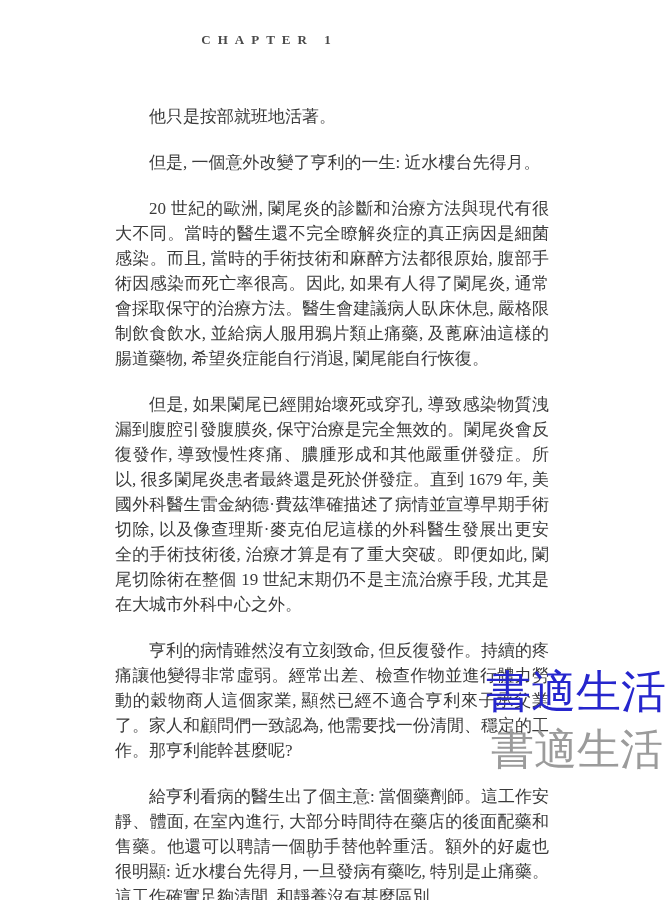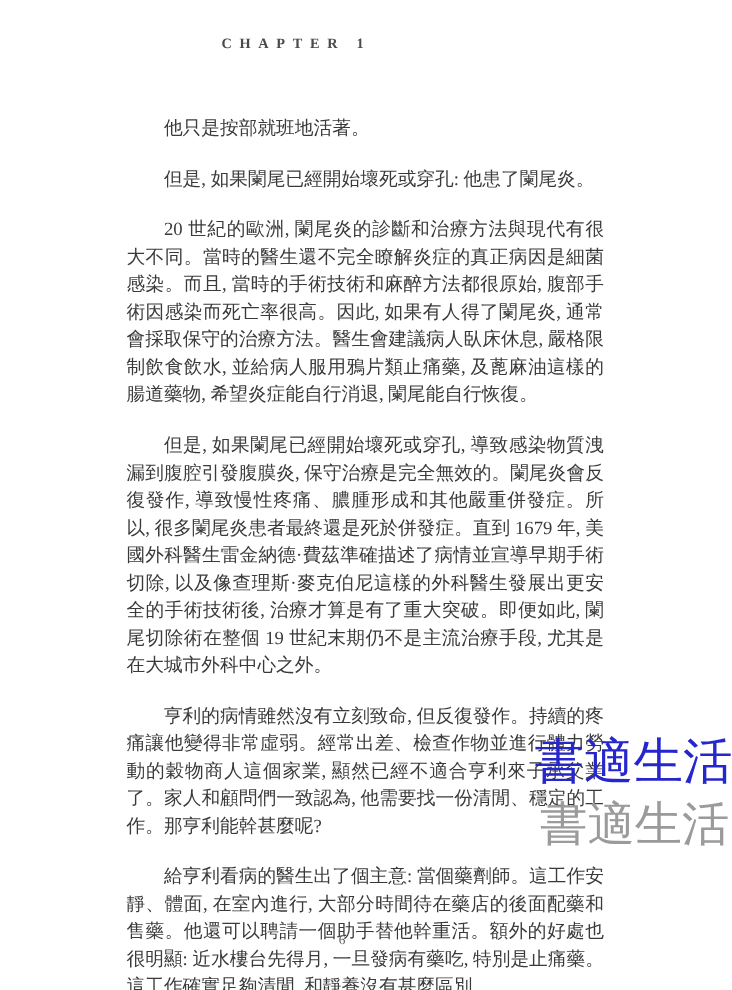--- a/index.html
+++ b/index.html
@@ -75,21 +75,21 @@
 </style>
 </head>
 <body>
 
 <div class="page">
 
   <div class="chapter-header">CHAPTER 1</div>
 
   <div class="text-block">
     <p>他只是按部就班地活著。</p>
-    <p>但是, 如果闌尾已經開始壞死或穿孔: 他患了闌尾炎。</p>
+    <p>但是, 一個意外改變了亨利的一生: 近水樓台先得月。</p>
     <p>20 世紀的歐洲, 闌尾炎的診斷和治療方法與現代有很大不同。當時的醫生還不完全瞭解炎症的真正病因是細菌感染。而且, 當時的手術技術和麻醉方法都很原始, 腹部手術因感染而死亡率很高。因此, 如果有人得了闌尾炎, 通常會採取保守的治療方法。醫生會建議病人臥床休息, 嚴格限制飲食飲水, 並給病人服用鴉片類止痛藥, 及蓖麻油這樣的腸道藥物, 希望炎症能自行消退, 闌尾能自行恢復。</p>
     <p>但是, 如果闌尾已經開始壞死或穿孔, 導致感染物質洩漏到腹腔引發腹膜炎, 保守治療是完全無效的。闌尾炎會反復發作, 導致慢性疼痛、膿腫形成和其他嚴重併發症。所以, 很多闌尾炎患者最終還是死於併發症。直到 1679 年, 美國外科醫生雷金納德·費茲準確描述了病情並宣導早期手術切除, 以及像查理斯·麥克伯尼這樣的外科醫生發展出更安全的手術技術後, 治療才算是有了重大突破。即便如此, 闌尾切除術在整個 19 世紀末期仍不是主流治療手段, 尤其是在大城市外科中心之外。</p>
     <p>亨利的病情雖然沒有立刻致命, 但反復發作。持續的疼痛讓他變得非常虛弱。經常出差、檢查作物並進行體力勞動的穀物商人這個家業, 顯然已經不適合亨利來子承父業了。家人和顧問們一致認為, 他需要找一份清閒、穩定的工作。那亨利能幹甚麼呢?</p>
     <p>給亨利看病的醫生出了個主意: 當個藥劑師。這工作安靜、體面, 在室內進行, 大部分時間待在藥店的後面配藥和售藥。他還可以聘請一個助手替他幹重活。額外的好處也很明顯: 近水樓台先得月, 一旦發病有藥吃, 特別是止痛藥。這工作確實足夠清閒, 和靜養沒有甚麼區別。</p>
   </div>
 
   <div class="watermark watermark-1" style="color: rgb(38, 38, 205);">書適生活</div>
 
   <div class="watermark watermark-2" style="color: rgb(155, 155, 155);">書適生活</div>
 

